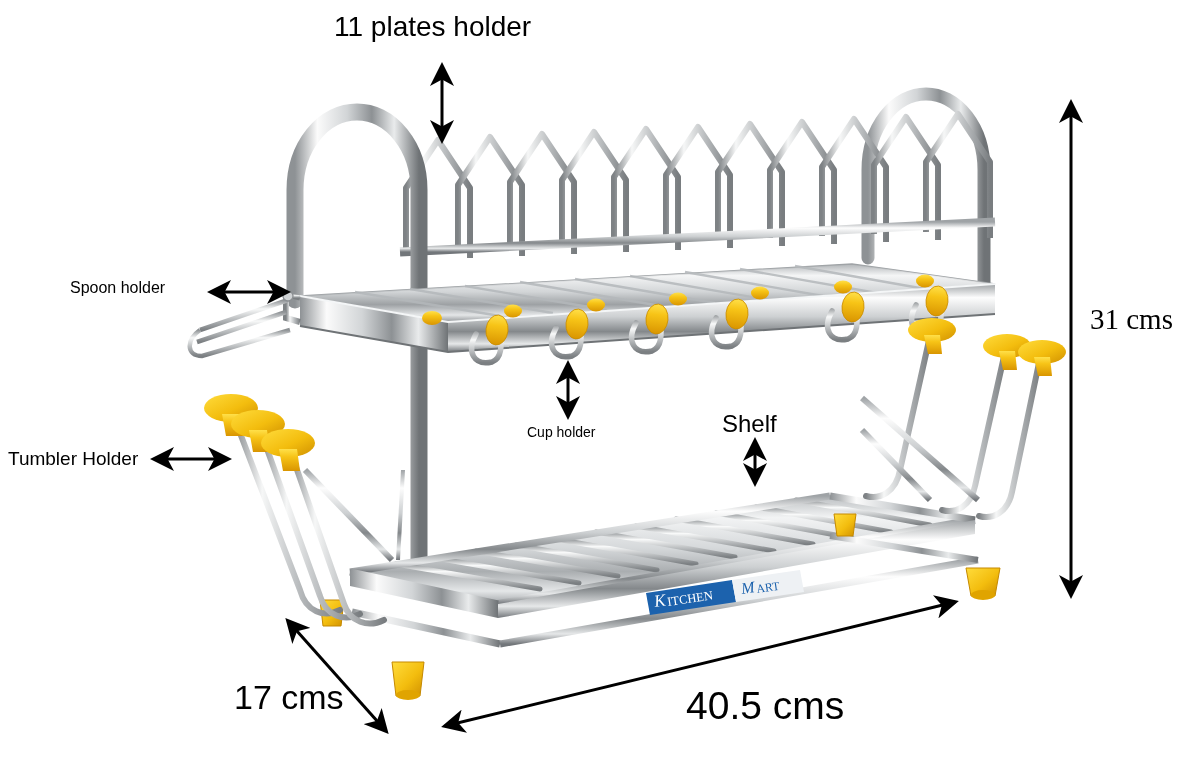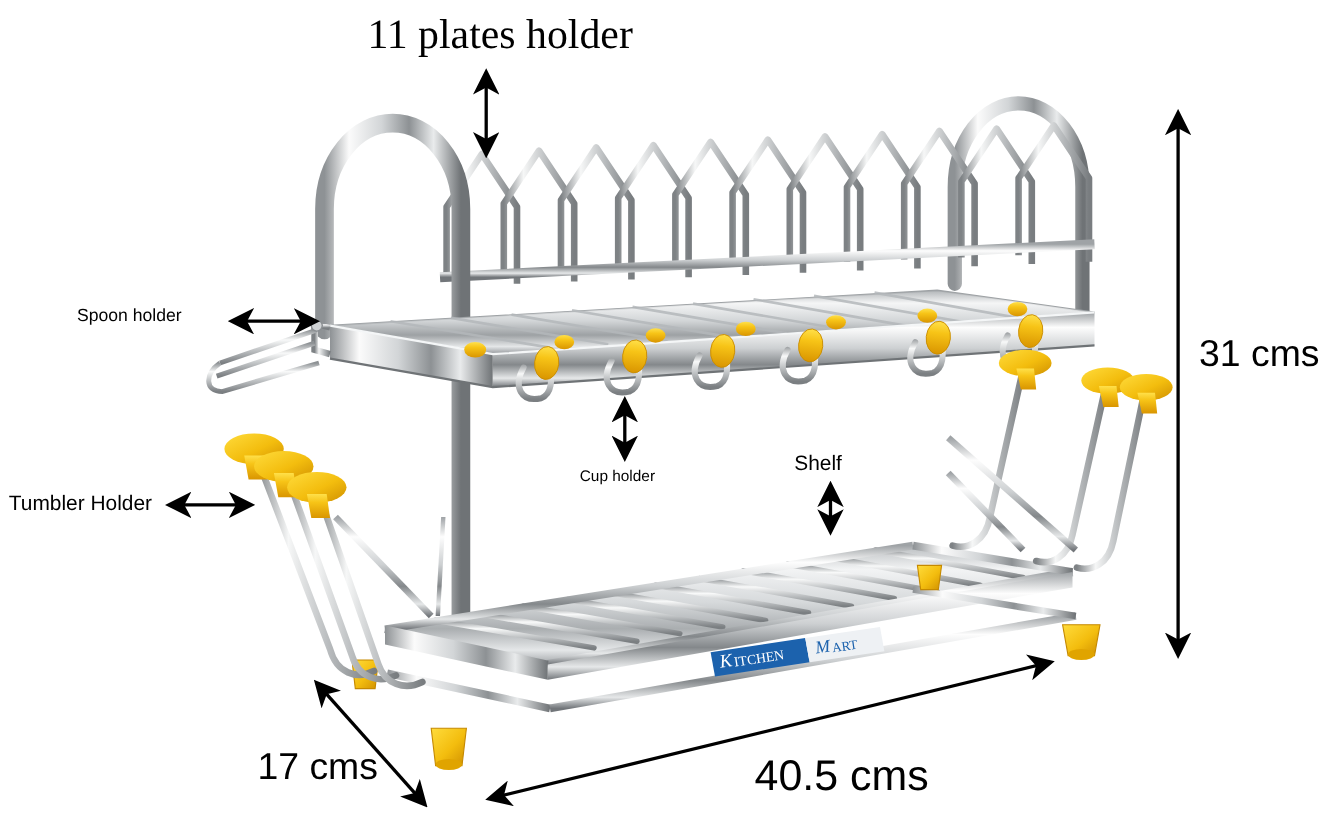--- a/index.html
+++ b/index.html
@@ -25,26 +25,26 @@
     width: 1200px;
     height: 760px;
   }
   .lbl {
     position: absolute;
     color: #000000;
     white-space: nowrap;
     line-height: 1;
     font-weight: 400;
   }
-  .lbl-plates { left: 334px; top: 13px; font-size: 38px; font-family: Liberation Serif, serif; }
+  .lbl-plates { left: 334px; top: 13px; font-size: 28px; }
   .lbl-spoon  { left: 70px;  top: 280px; font-size: 16px; }
   .lbl-tumbler{ left: 8px;   top: 449px; font-size: 19px; }
   .lbl-cup    { left: 527px; top: 425px; font-size: 14px; }
-  .lbl-shelf  { left: 722px; top: 412px; font-size: 19px; }
-  .lbl-h      { left: 1090px;top: 305px; font-size: 34px; }
+  .lbl-shelf  { left: 722px; top: 412px; font-size: 24px; }
+  .lbl-h      { left: 1090px;top: 305px; font-size: 29px; font-family: Liberation Serif, serif; }
   .lbl-w      { left: 686px; top: 686px; font-size: 39px; }
   .lbl-d      { left: 234px; top: 680px; font-size: 34px; }
 </style>
 </head>
 <body>
 
 <div id="stage">
 
   <svg id="scene" viewBox="0 0 1200 760" xmlns="http://www.w3.org/2000/svg">
     <defs>

